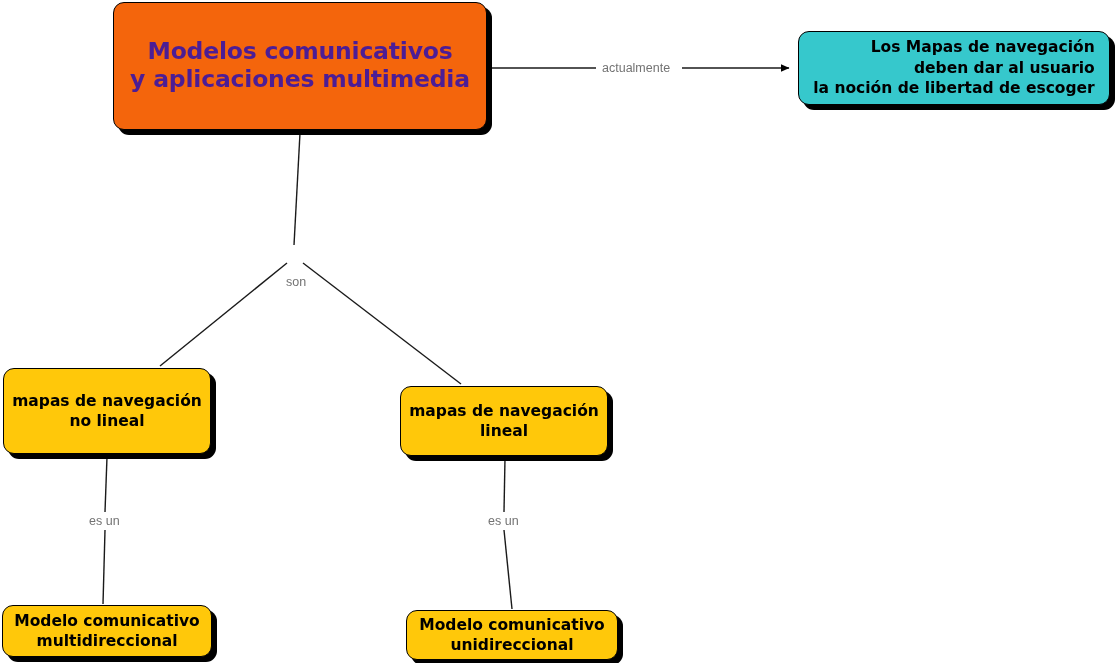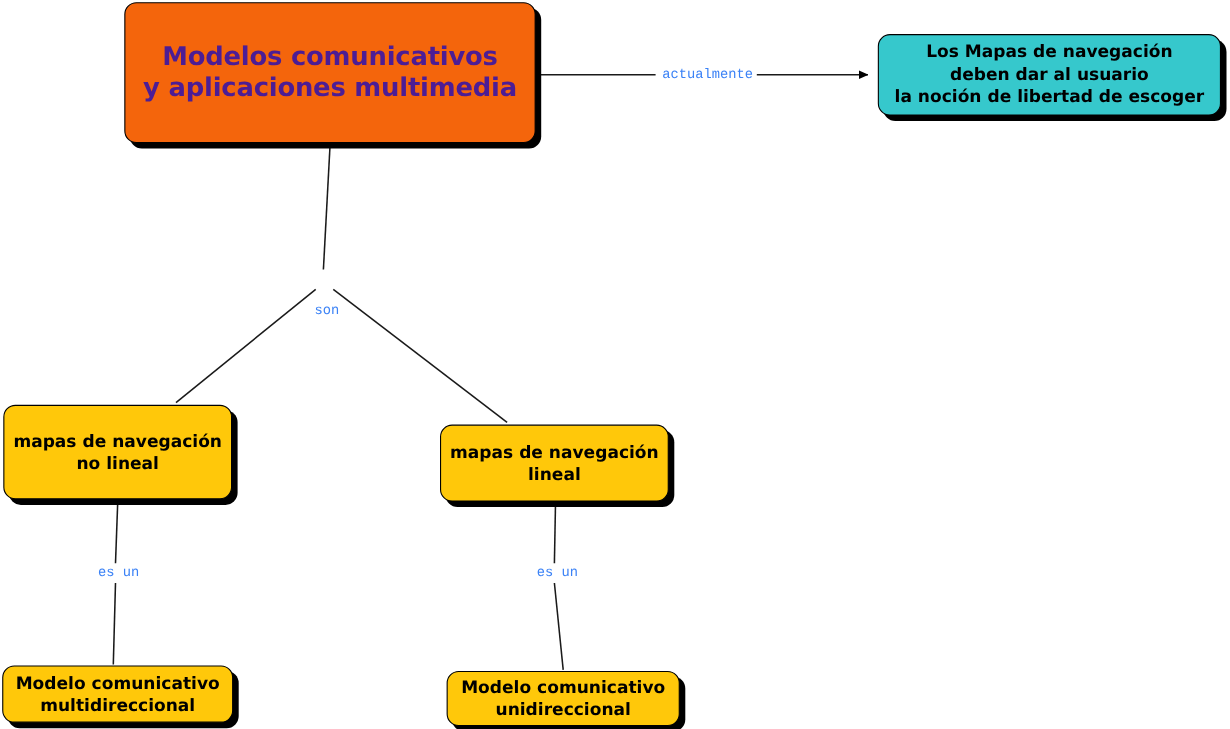--- a/index.html
+++ b/index.html
@@ -64,27 +64,27 @@
   .node-yellow {
     background: #ffc80a;
     color: #000000;
     font-size: 15.5px;
     line-height: 1.32;
   }
   .edge-label {
     position: absolute;
     z-index: 3;
     background: #ffffff;
-    color: #3b82f6;
+    color: #737373;
     font-size: 12.5px;
     font-weight: normal;
     line-height: 1;
     padding: 1px 3px;
     white-space: nowrap;
-    font-family: Liberation Mono, monospace;
+    font-family: Liberation Sans, sans-serif;
   }
 </style>
 </head>
 <body>
 
 <div id="canvas">
 
   <svg id="edges" viewBox="0 0 1118 663" xmlns="http://www.w3.org/2000/svg">
     <defs>
       <marker id="arrowhead" markerWidth="9" markerHeight="8" refX="8.5" refY="4" orient="auto" markerUnits="userSpaceOnUse">
@@ -112,21 +112,21 @@
       <line x1="505" y1="458" x2="504" y2="512" stroke="#1a1a1a" stroke-width="1.4"></line>
       <line x1="504" y1="530" x2="512" y2="609" stroke="#1a1a1a" stroke-width="1.4"></line>
     </g>
   </svg>
 
   <div class="node node-root" style="left:113px; top:2px; width:374px; height:128px;">
     <span class="txt">Modelos comunicativos
 y aplicaciones multimedia</span>
   </div>
 
-  <div class="node node-teal" style="left:798px; top:31px; width:312px; height:74px;">
+  <div class="node node-teal" style="left:798px; top:31px; width:312px; height:74px;text-align:right;">
     <span class="txt">Los Mapas de navegación
 deben dar al usuario
 la noción de libertad de escoger</span>
   </div>
 
   <div class="node node-yellow" style="left:3px; top:368px; width:208px; height:86px;">
     <span class="txt">mapas de navegación
 no lineal</span>
   </div>
 

